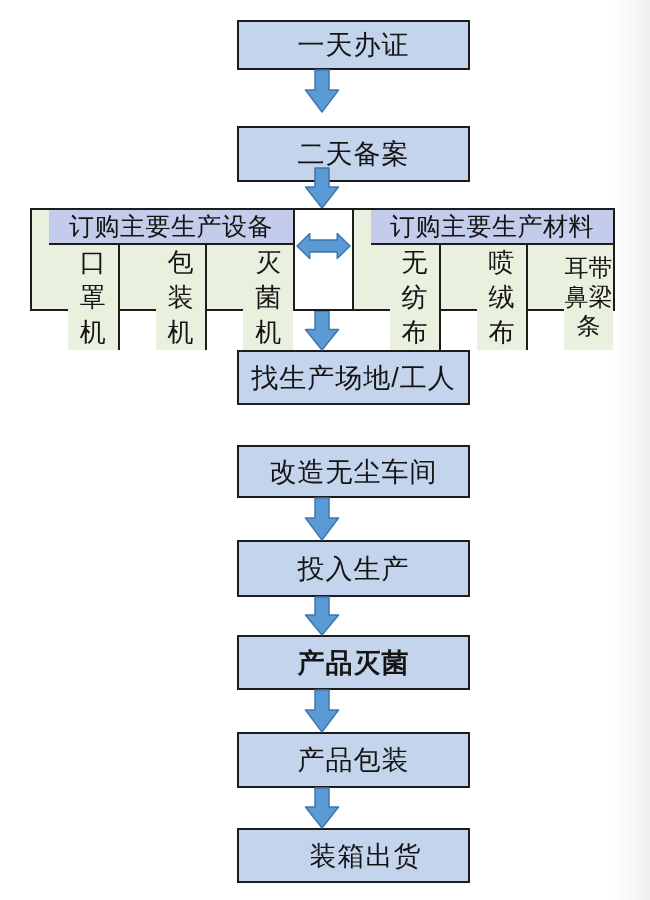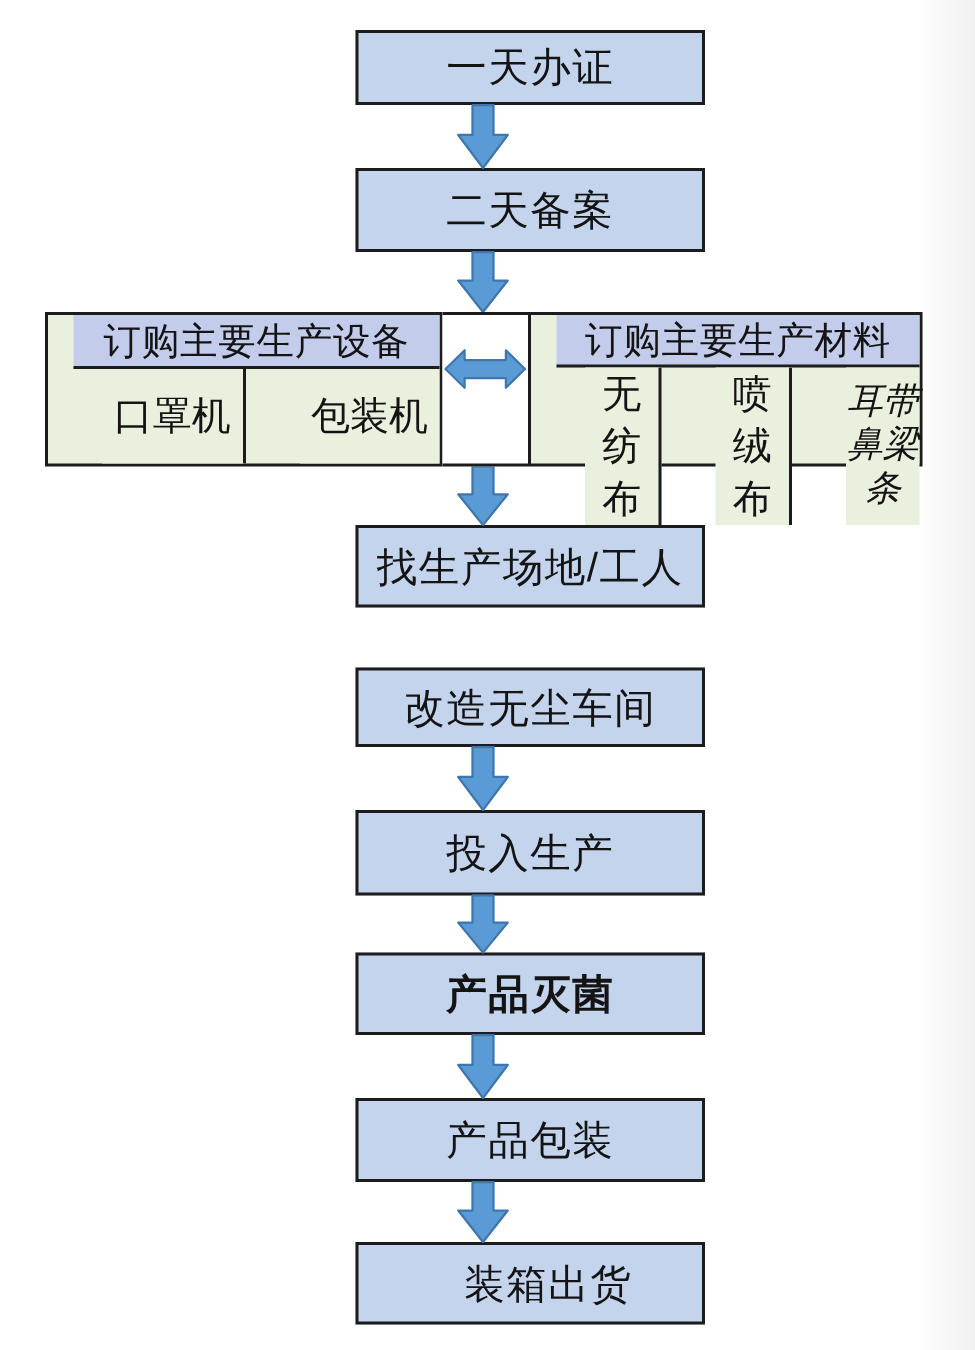--- a/index.html
+++ b/index.html
@@ -86,41 +86,41 @@
     background: var(--cell-fill, #eaf0de);
     display: flex;
     flex-direction: column;
     align-items: center;
     justify-content: center;
     font-size: 26px;
     text-align: center;
     margin-left: 36px;
   }
   .group-cell:last-child { border-right: none; }
-  .group-cell .two-line { font-size: 24px; line-height: 1.2; font-style: italic; }
+  .group-cell .two-line { font-size: 24px; line-height: 1.2; }
 
   .connector-cell {
     position: absolute;
     left: 295px;
     top: 208px;
     width: 57px;
     height: 103px;
     box-sizing: border-box;
     background: var(--connector-fill, #ffffff);
     border-top: 2.5px solid var(--border, #1c1c1c);
     border-bottom: 2.5px solid var(--border, #1c1c1c);
   }
 </style>
 </head>
 <body>
 
 <div id="canvas">
 
   <div class="flow-box" style="top:20px;height:50px;">一天办证</div>
-  <div class="flow-box" style="top:112px;height:56px;">二天备案</div>
+  <div class="flow-box" style="top:126px;height:56px;">二天备案</div>
   <div class="flow-box" style="top:350px;height:55px;">找生产场地/工人</div>
   <div class="flow-box" style="top:445px;height:53px;">改造无尘车间</div>
   <div class="flow-box" style="top:540px;height:57px;">投入生产</div>
   <div class="flow-box" style="top:635px;height:55px;font-weight:bold;">产品灭菌</div>
   <div class="flow-box" style="top:732px;height:56px;text-align:center;">产品包装</div>
   <div class="flow-box" style="top:828px;height:55px;padding-left:24px;">装箱出货</div>
 
   <div class="down-arrow" style="top:69px;height:44px;">
     <svg viewBox="0 0 36 42" preserveAspectRatio="none">
         <polygon class="arrow-shape" points="11,1 25,1 25,20 34.5,20 18,41 1.5,20 11,20"></polygon>
@@ -155,20 +155,21 @@
     <svg viewBox="0 0 36 42" preserveAspectRatio="none">
         <polygon class="arrow-shape" points="11,1 25,1 25,20 34.5,20 18,41 1.5,20 11,20"></polygon>
       </svg>
   </div>
 
   <div class="group group-equipment">
     <div class="group-header">订购主要生产设备</div>
     <div class="group-row">
       <div class="group-cell">口罩机</div>
       <div class="group-cell">包装机</div>
+      <div class="group-cell">灭菌机</div>
     </div>
   </div>
 
   <div class="connector-cell"></div>
   <div class="h-arrow">
     <svg viewBox="0 0 56 34" preserveAspectRatio="none">
         <polygon class="arrow-shape" points="1,17 14,4.5 14,11 42,11 42,4.5 55,17 42,29.5 42,23 14,23 14,29.5"></polygon>
       </svg>
   </div>
 

